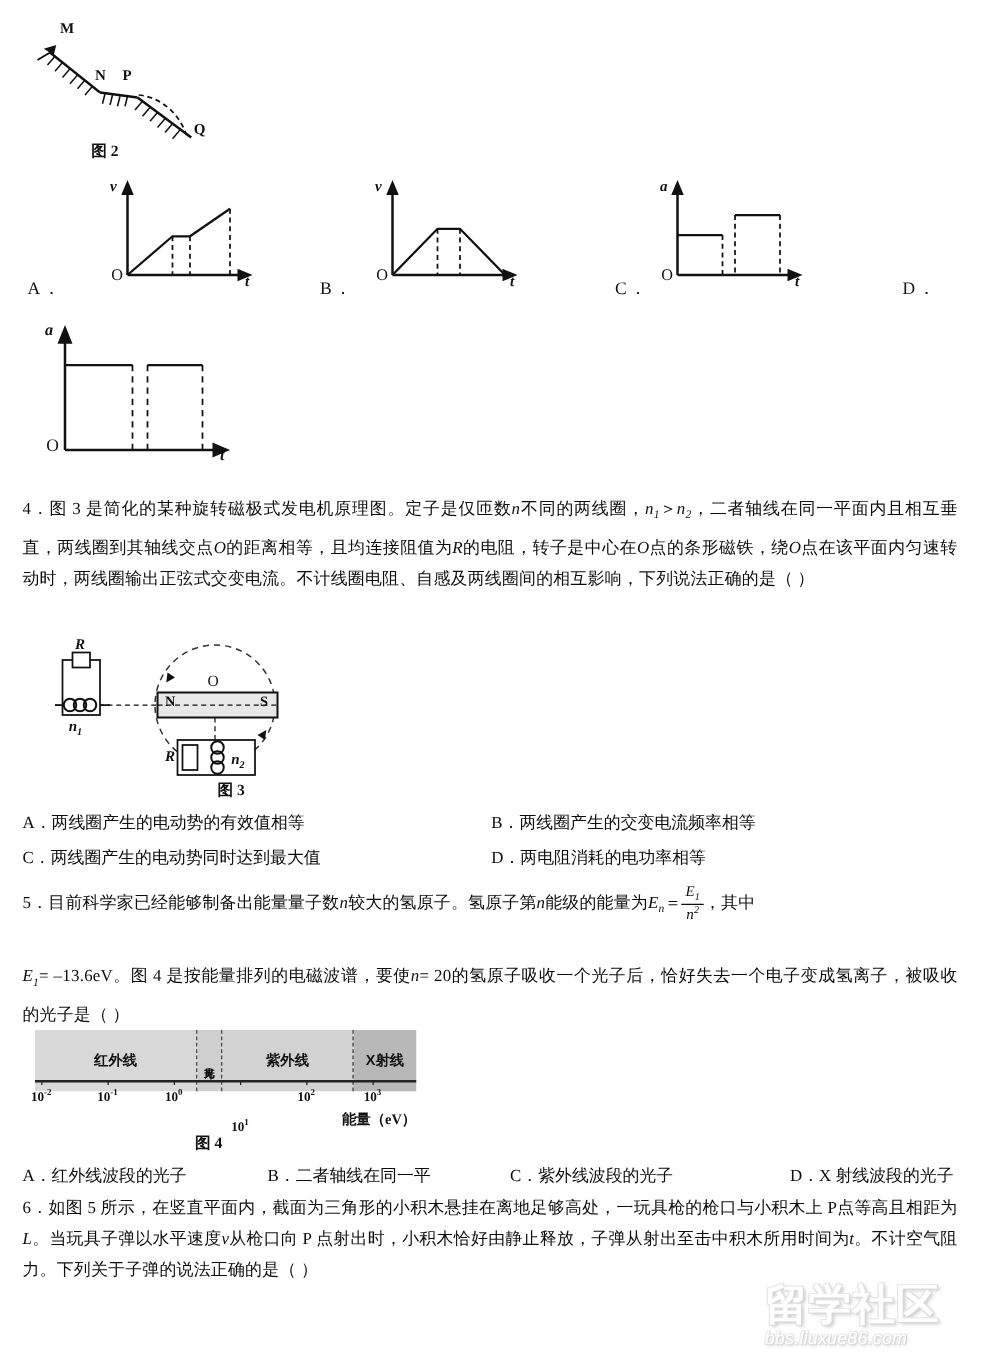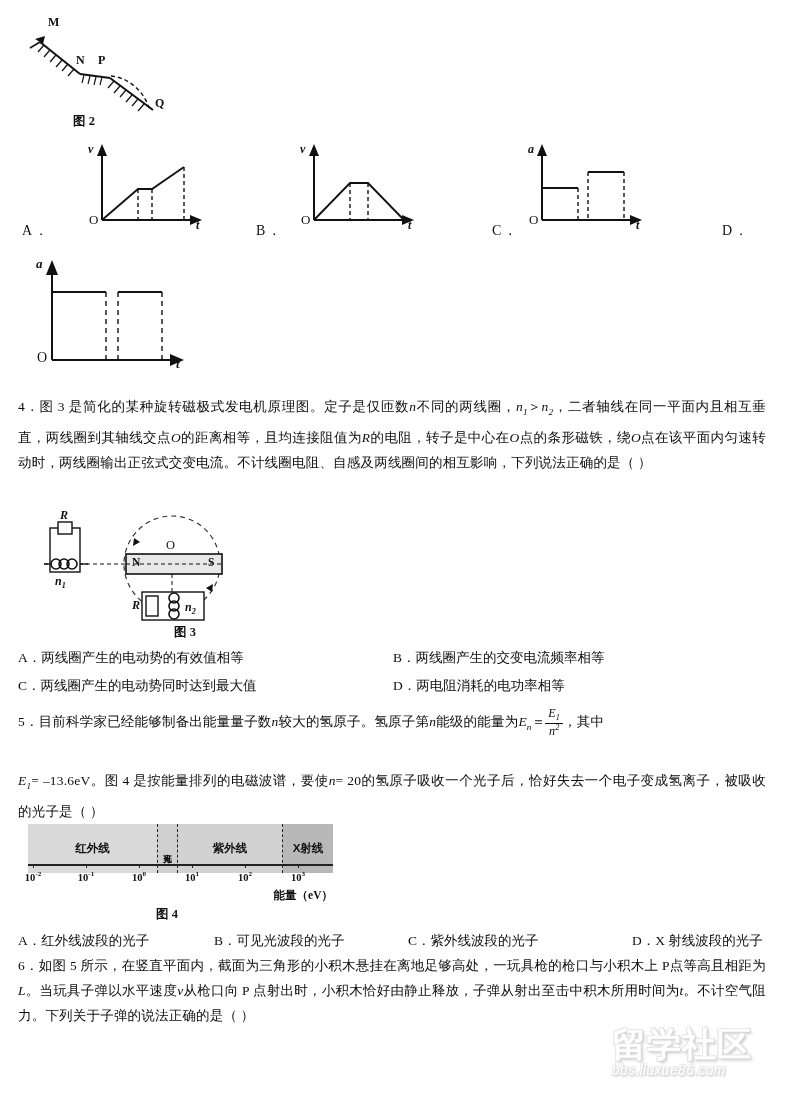--- a/index.html
+++ b/index.html
@@ -371,31 +371,31 @@
     <div class="tick" style="left:5px;"></div>
     <div class="tick" style="left:58px;"></div>
     <div class="tick" style="left:111px;"></div>
     <div class="tick" style="left:164px;"></div>
     <div class="tick" style="left:217px;"></div>
     <div class="tick" style="left:270px;"></div>
 
     <div class="ticklab" style="left:5px;"><span>10</span><sup>-2</sup></div>
     <div class="ticklab" style="left:58px;"><span>10</span><sup>-1</sup></div>
     <div class="ticklab" style="left:111px;"><span>10</span><sup>0</sup></div>
-    <div class="ticklab" style="left:164px;"><span>10</span><sup>1</sup></div>
+    <div class="ticklab" style="left:164px;margin-top:24px;"><span>10</span><sup>1</sup></div>
     <div class="ticklab" style="left:217px;"><span>10</span><sup>2</sup></div>
     <div class="ticklab" style="left:270px;"><span>10</span><sup>3</sup></div>
 
     <div class="spec-xlabel">能量（eV）</div>
     <div class="fig-label" style="left:128px; top:82px; font-size:12.5px;">图 4</div>
   </div>
 
   <div class="opt-row" style="left:18px; top:928px; width:748px;">
     <span style="position:absolute; left:0;">A．红外线波段的光子</span>
-    <span style="position:absolute; left:196px;">B．可见光波段的光子</span>
+    <span style="position:absolute; left:196px;">B．二者轴线在同一平</span>
     <span style="position:absolute; left:390px;">C．紫外线波段的光子</span>
     <span style="position:absolute; left:590px;margin-left:24px;">D．X 射线波段的光子</span>
   </div>
 
   <div class="qtext" style="left:18px; top:953px; width:748px;">
     <span>6．如图 5 所示，在竖直平面内，截面为三角形的小积木悬挂在离地足够高处，一玩具枪的枪口与小积木上 P</span><span>点等高且相距为</span><span class="mathvar">L</span><span>。当玩具子弹以水平速度</span><span class="mathvar">v</span><span>从枪口向 P 点射出时，小积木恰好由静止释放，子弹从射出至击</span><span>中积木所用时间为</span><span class="mathvar">t</span><span>。不计空气阻力。下列关于子弹的说法正确的是（      ）</span>
   </div>
 
   <div id="watermark">
     <div class="wm-cn">留学社区</div>

